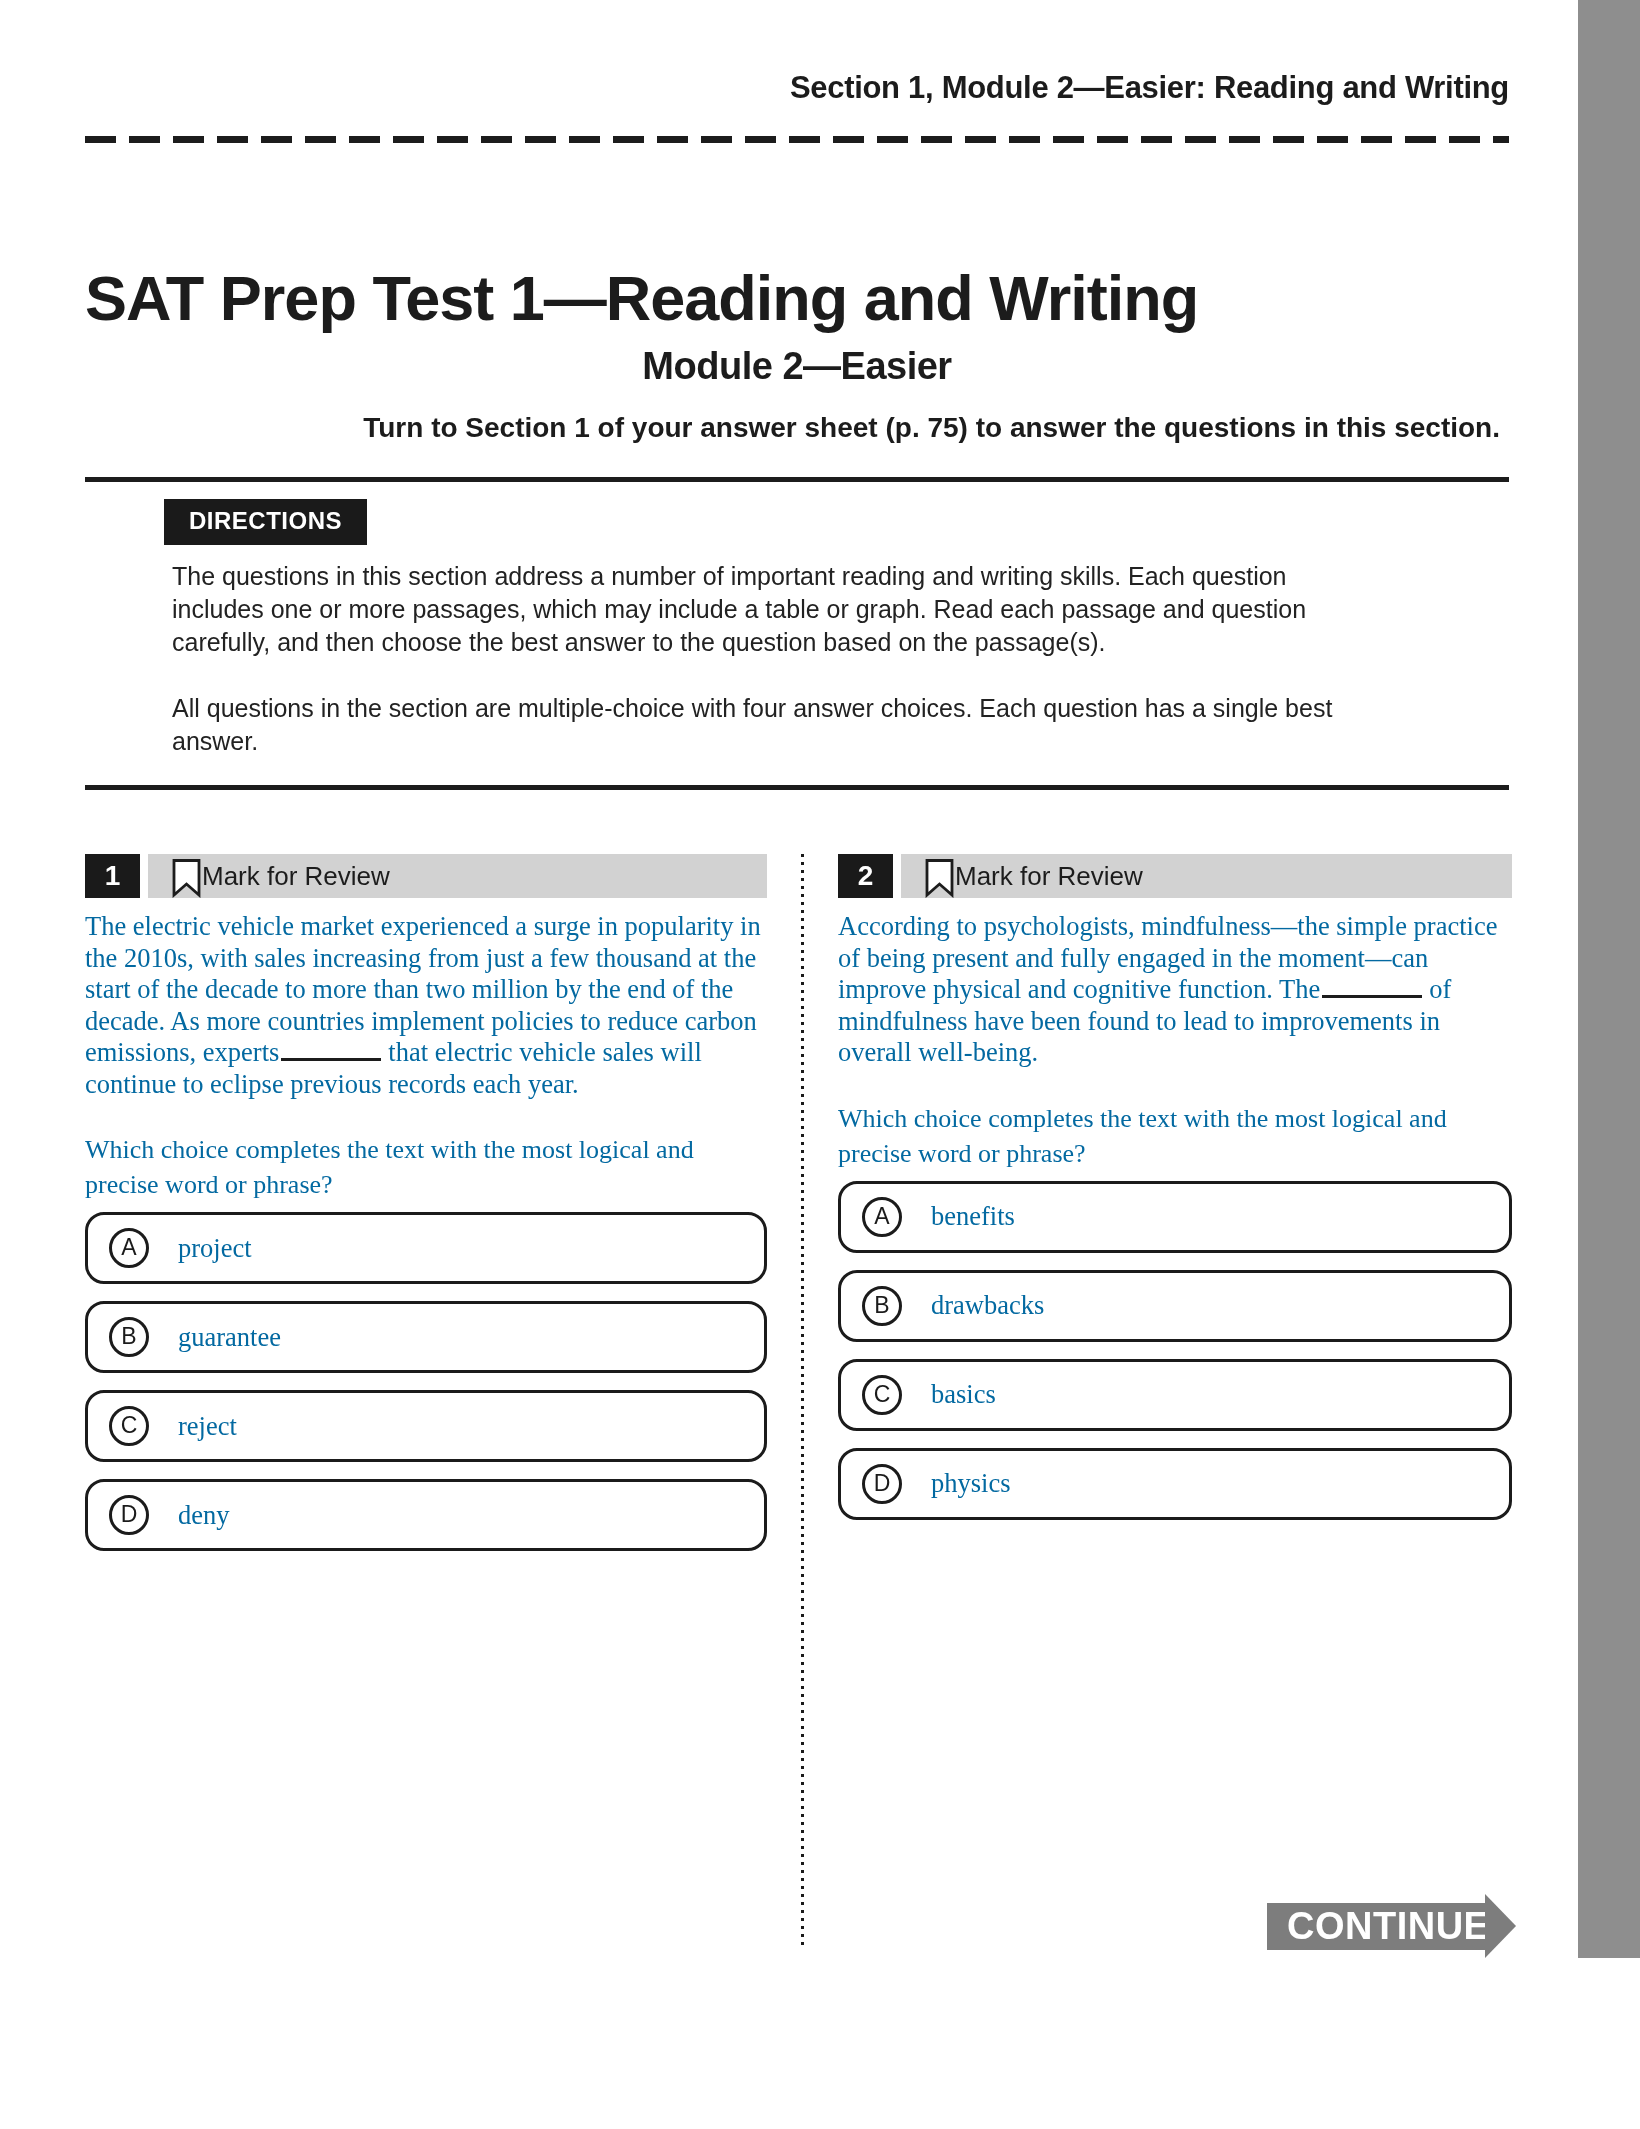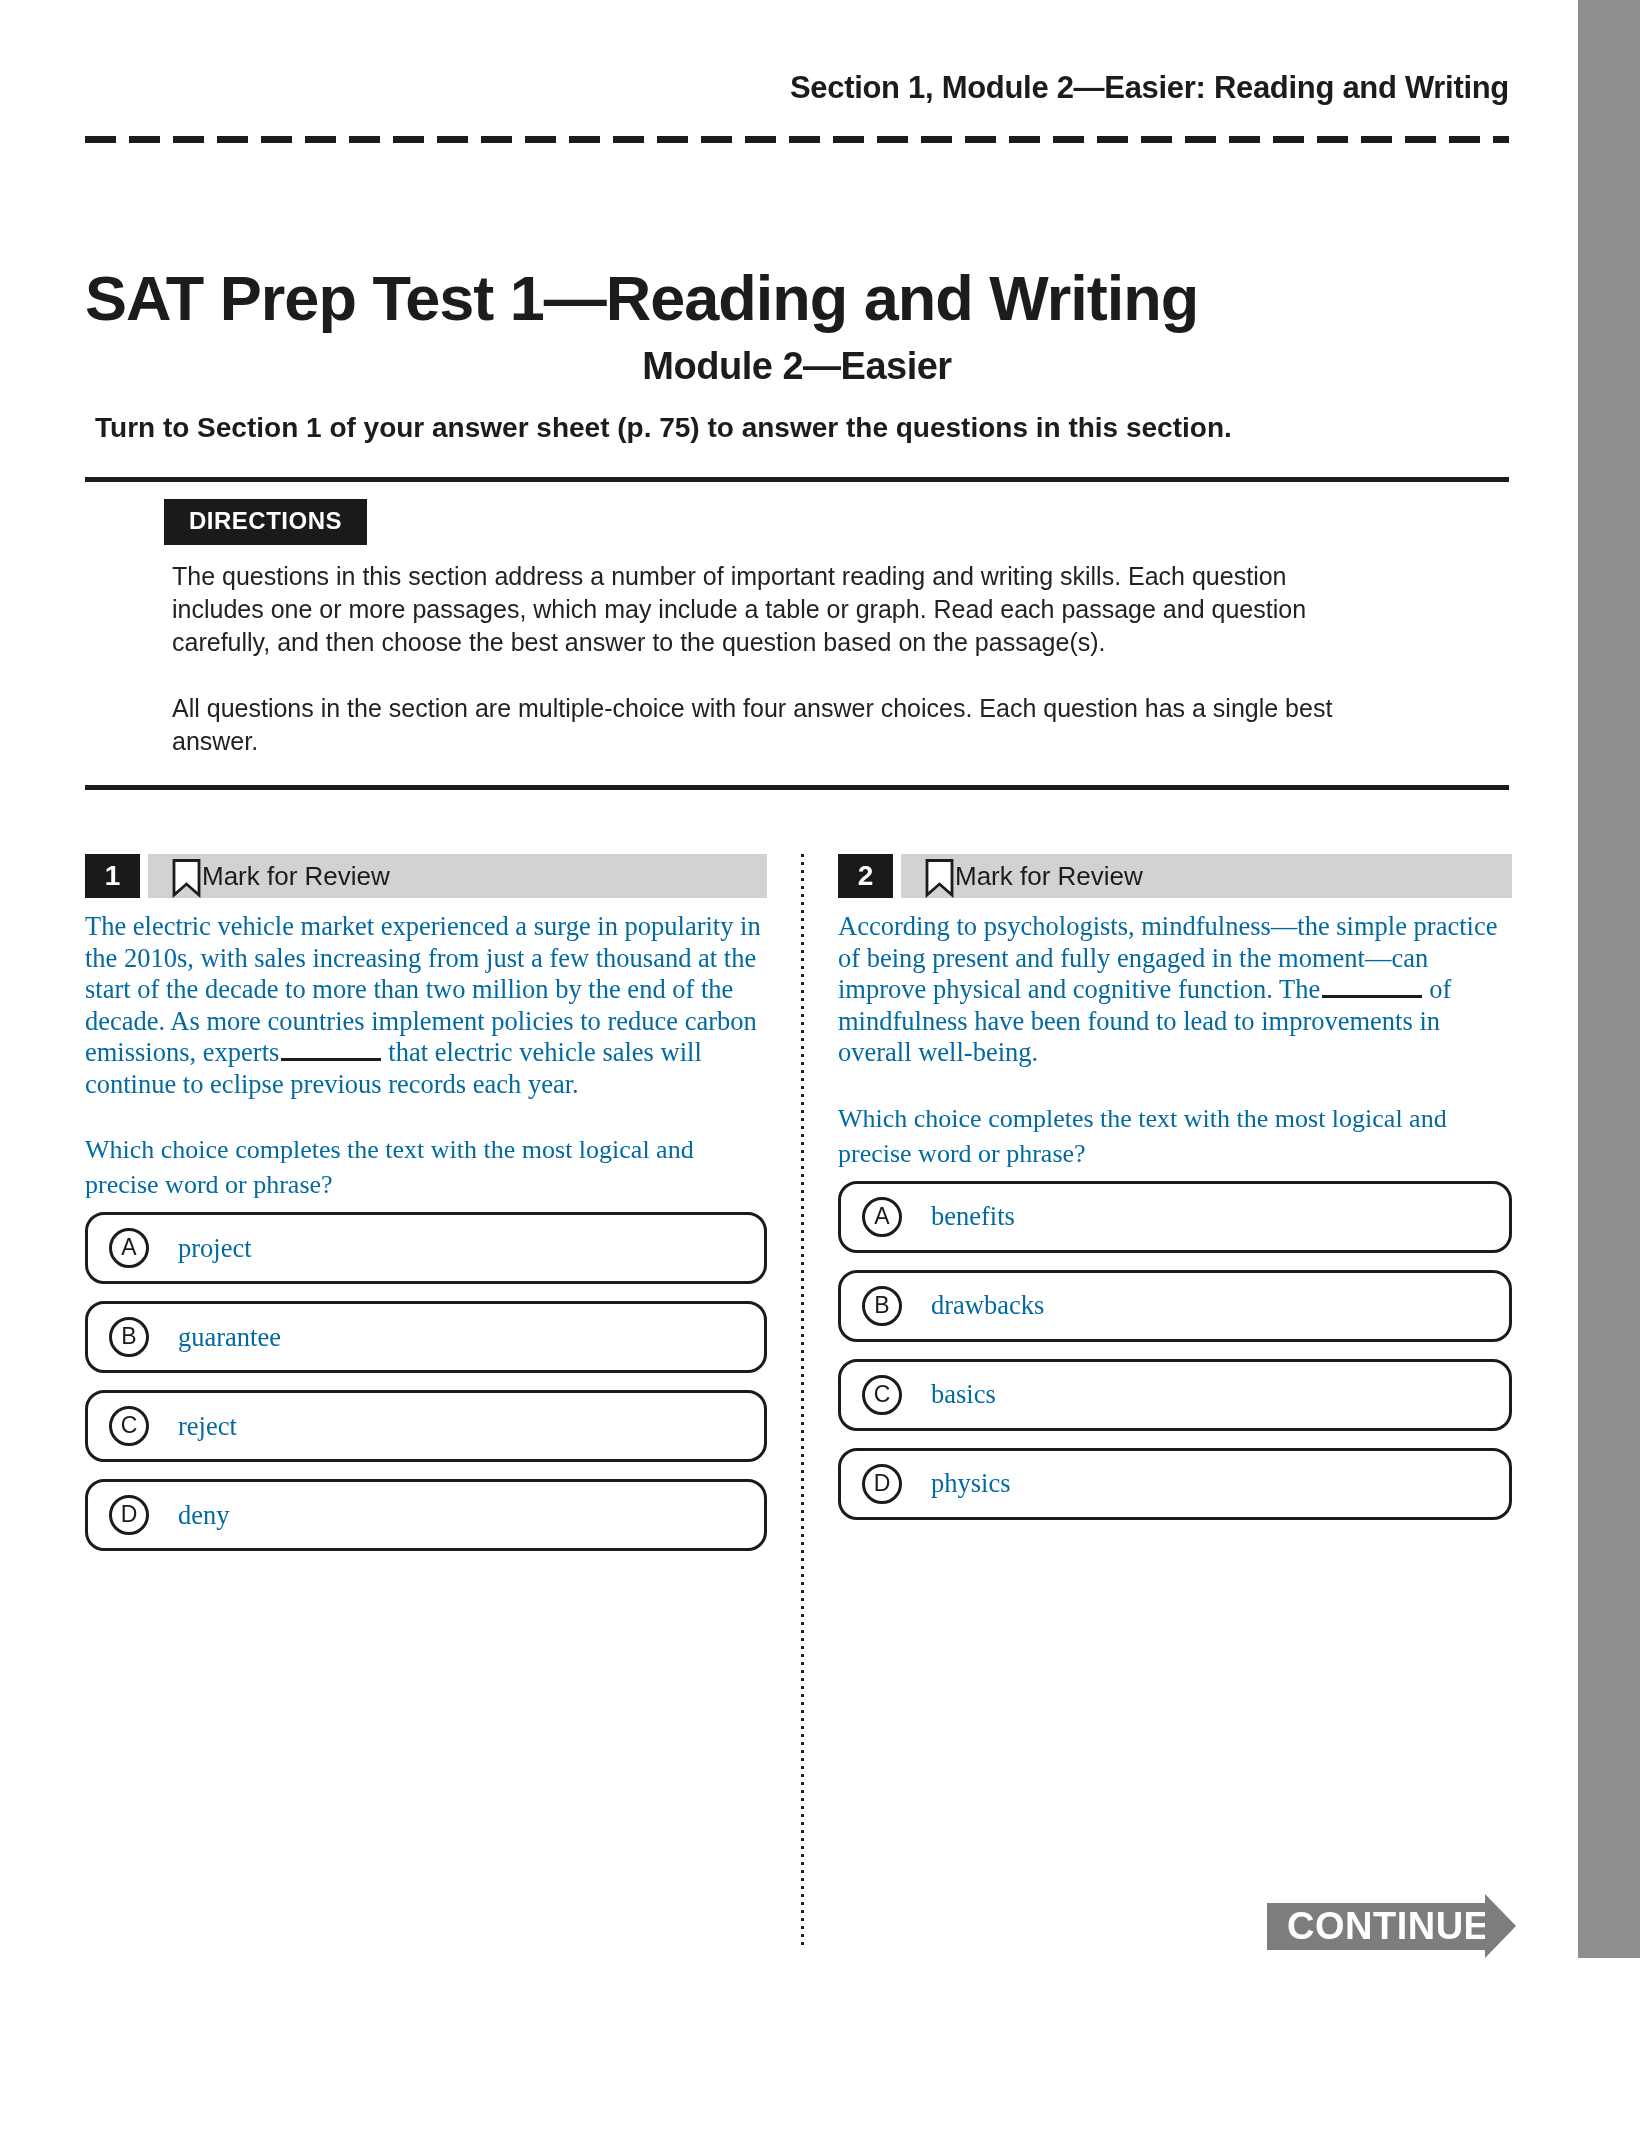--- a/index.html
+++ b/index.html
@@ -39,22 +39,22 @@
     font-size: 63px; font-weight: bold; letter-spacing: -1px;
   }
 
   .module-subtitle {
     position: absolute; top: 313px; left: 85px; width: 1424px;
     text-align: center;
     font-size: 38px; font-weight: bold; letter-spacing: -0.5px;
   }
 
   .answer-sheet-instruction {
-    position: absolute; top: 412px; left: 95px; width: 1424px;
-    text-align: left;
+    position: absolute; top: 412px; left: 76px; width: 1424px;
+    text-align: right;
     font-size: 28px; font-weight: bold;
   }
 
   .rule { position: absolute; left: 85px; width: 1424px; height: 5px; background: #1c1c1c; }
   .rule-top { top: 477px; }
   .rule-bottom { top: 785px; }
 
   .directions-label {
     position: absolute; top: 499px; left: 164px;
     background: #1a1a1a; color: #ffffff;

